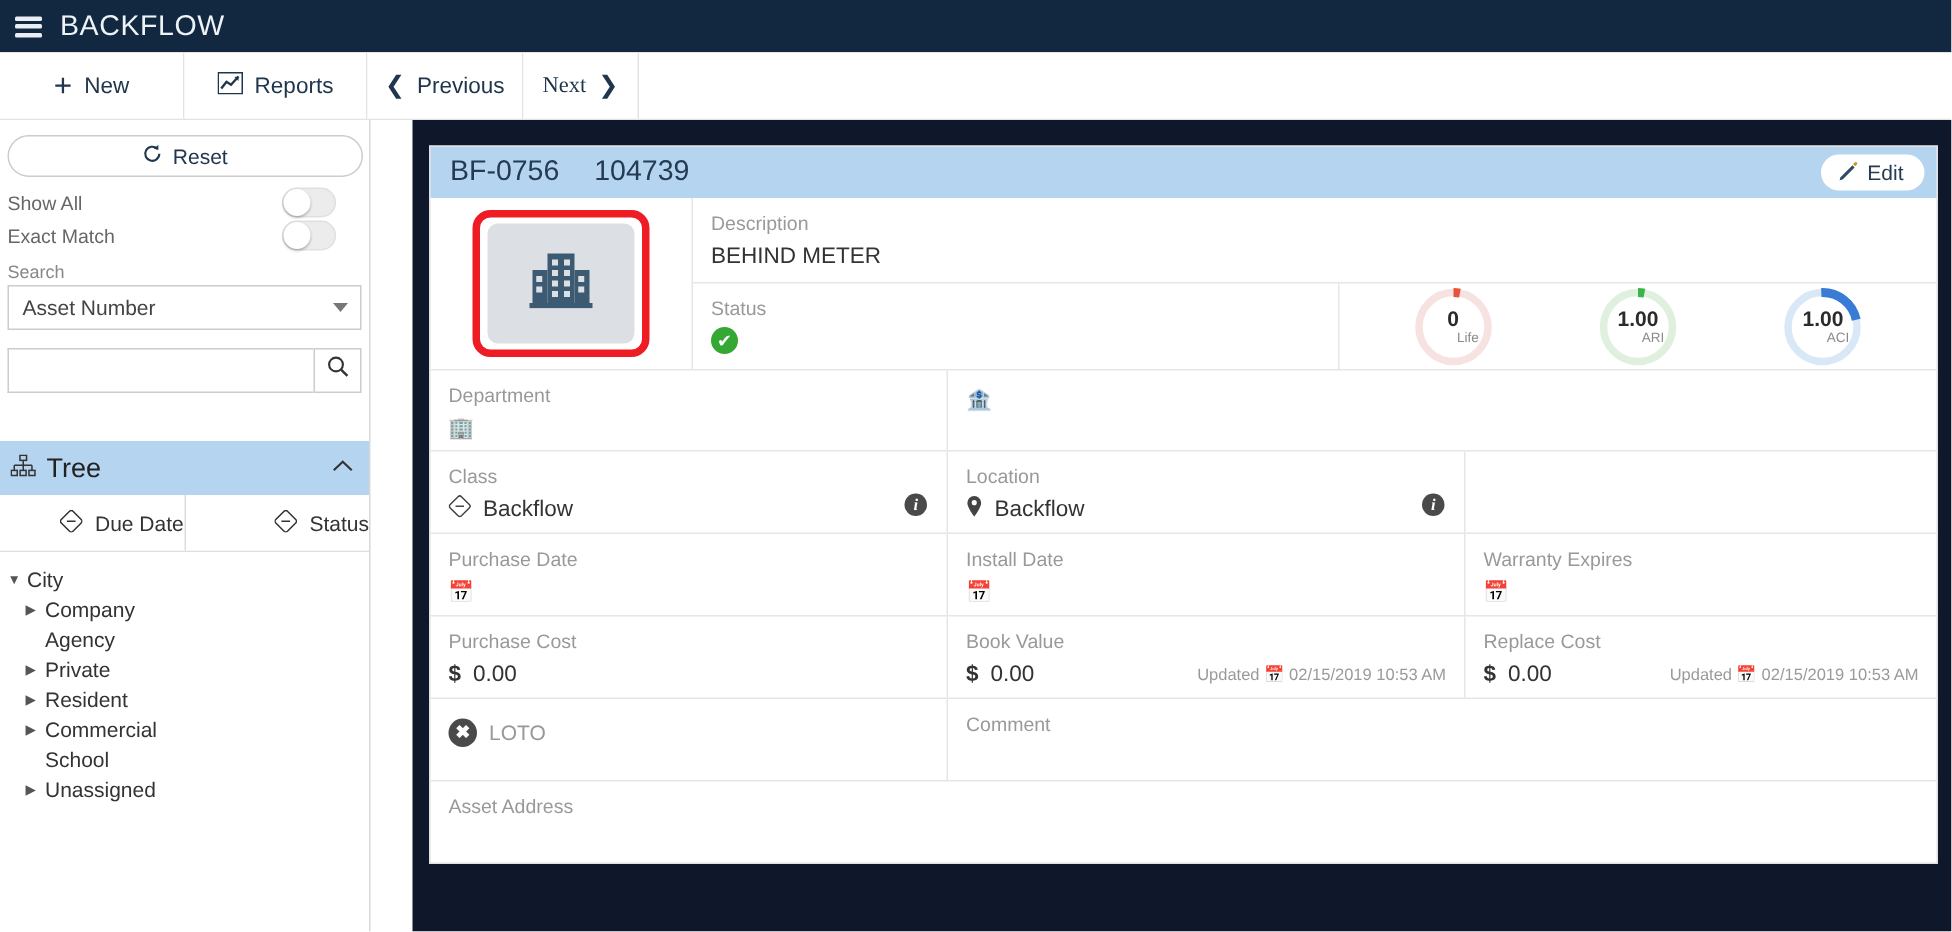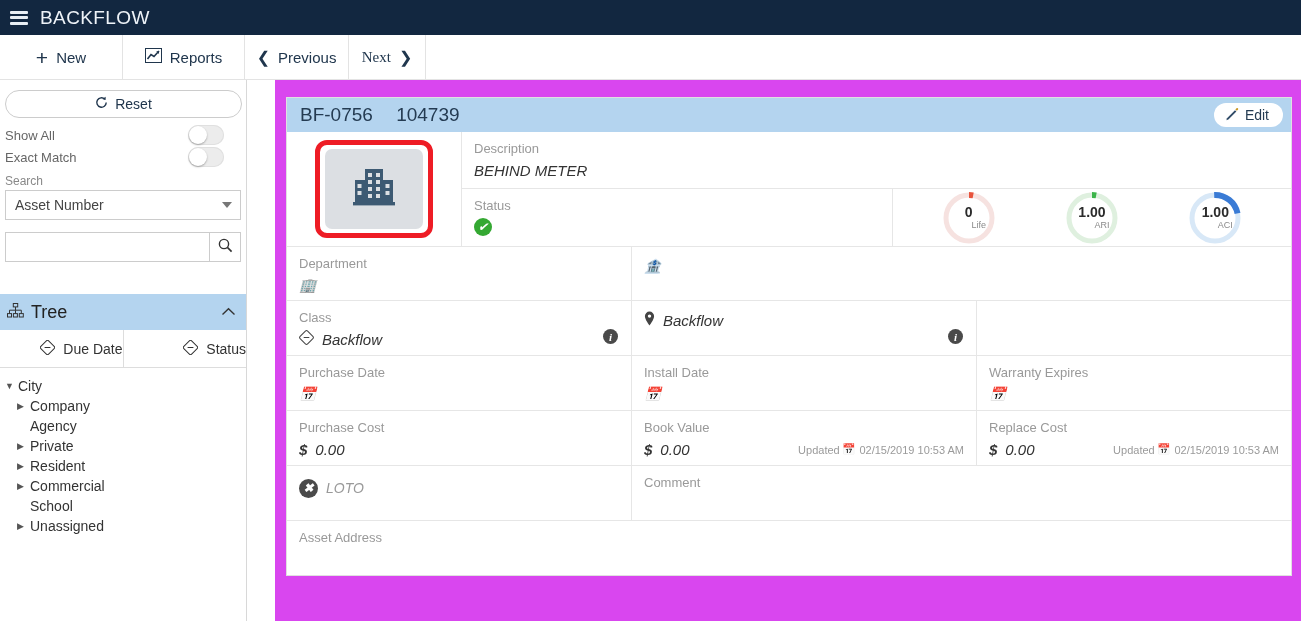--- a/index.html
+++ b/index.html
@@ -72,36 +72,36 @@
   .tree-tab { flex:1; display:flex; align-items:center; justify-content:flex-end; gap:8px;
     font-size:14px; color:#333; border-right:1px solid #ddd; cursor:pointer; background:#fff; }
   .tree-tab:last-child { border-right:none; }
   .tree-list { padding:8px 0 0 3px; flex:1; overflow:hidden; }
   .tnode { display:flex; align-items:center; font-size:14px; color:#333; height:20px;
     cursor:pointer; }
   .tri { width:13px; display:inline-block; color:#555; font-size:9px; }
   .tri.open { font-size:9px; }
 
   
-  .main { flex:1; background:#d946ef; padding:17px 9px 0 11px; }
+  .main { flex:1; background:#0f172a; padding:17px 9px 0 11px; }
   .card { background:#fff; border:1px solid #e0e0e0; }
   .card-hdr { background:#b4d4ef; height:34px; display:flex; align-items:center;
     justify-content:space-between; padding:0 8px 0 13px; }
   .card-title { font-size:19px; color:#243b52; }
   .card-title .num { margin-left:18px; }
   .edit-btn { background:#fff; border-radius:14px; height:24px; display:flex;
     align-items:center; gap:6px; padding:0 14px 0 11px; font-size:14px; color:#243b52;
     cursor:pointer; }
 
   .row { display:flex; border-bottom:1px solid #e6e6e6; }
   .row:last-child { border-bottom:none; }
   .cell { border-right:1px solid #e6e6e6; padding:9px 12px 7px 12px; position:relative; }
   .cell:last-child { border-right:none; }
   .flabel { font-size:13px; color:#999; margin-bottom:4px; }
-  .fval { font-size:15px; color:#333; display:flex; align-items:center; gap:8px; min-height:20px;font-style:italic; }
+  .fval { font-size:15px; color:#333; display:flex; align-items:center; gap:8px; min-height:20px; }
   .fico { font-size:14px; color:#777; }
 
   
   .toprow { display:flex; }
   .photo-cell { width:175px; border-right:1px solid #e6e6e6; display:flex;
     align-items:center; justify-content:center; padding:8px 0; }
   .photo-ring { width:118px; height:98px; border:5px solid #ee1c25; border-radius:12px;
     display:flex; align-items:center; justify-content:center; }
   .photo-inner { width:98px; height:80px; background:#dcdfe3; border-radius:7px;
     display:flex; align-items:center; justify-content:center; }
@@ -418,20 +418,21 @@
                 <svg width="15" height="15" viewBox="0 0 15 15">
                   <rect x="2.2" y="2.2" width="10.6" height="10.6" rx="1.6" transform="rotate(45 7.5 7.5)" fill="none" stroke="#444"></rect>
                   <line x1="4.7" y1="7.5" x2="10.3" y2="7.5" stroke="#444"></line>
                 </svg>
               </span>
               <span>Backflow</span>
             </div>
             <span class="info-ico">i</span>
           </div>
           <div class="cell" style="width:345px;height:54px">
+            <div class="flabel">Location</div>
             <div class="fval">
               <span>
                 <svg width="11" height="15" viewBox="0 0 11 15">
                   <path d="M5.5 0.6a4.6 4.6 0 0 0-4.6 4.6c0 3.4 4.6 9.2 4.6 9.2s4.6-5.8 4.6-9.2A4.6 4.6 0 0 0 5.5 0.6z" fill="#444"></path>
                   <circle cx="5.5" cy="5.1" r="1.7" fill="#fff"></circle>
                 </svg>
               </span>
               <span>Backflow</span>
             </div>
             <span class="info-ico">i</span>

